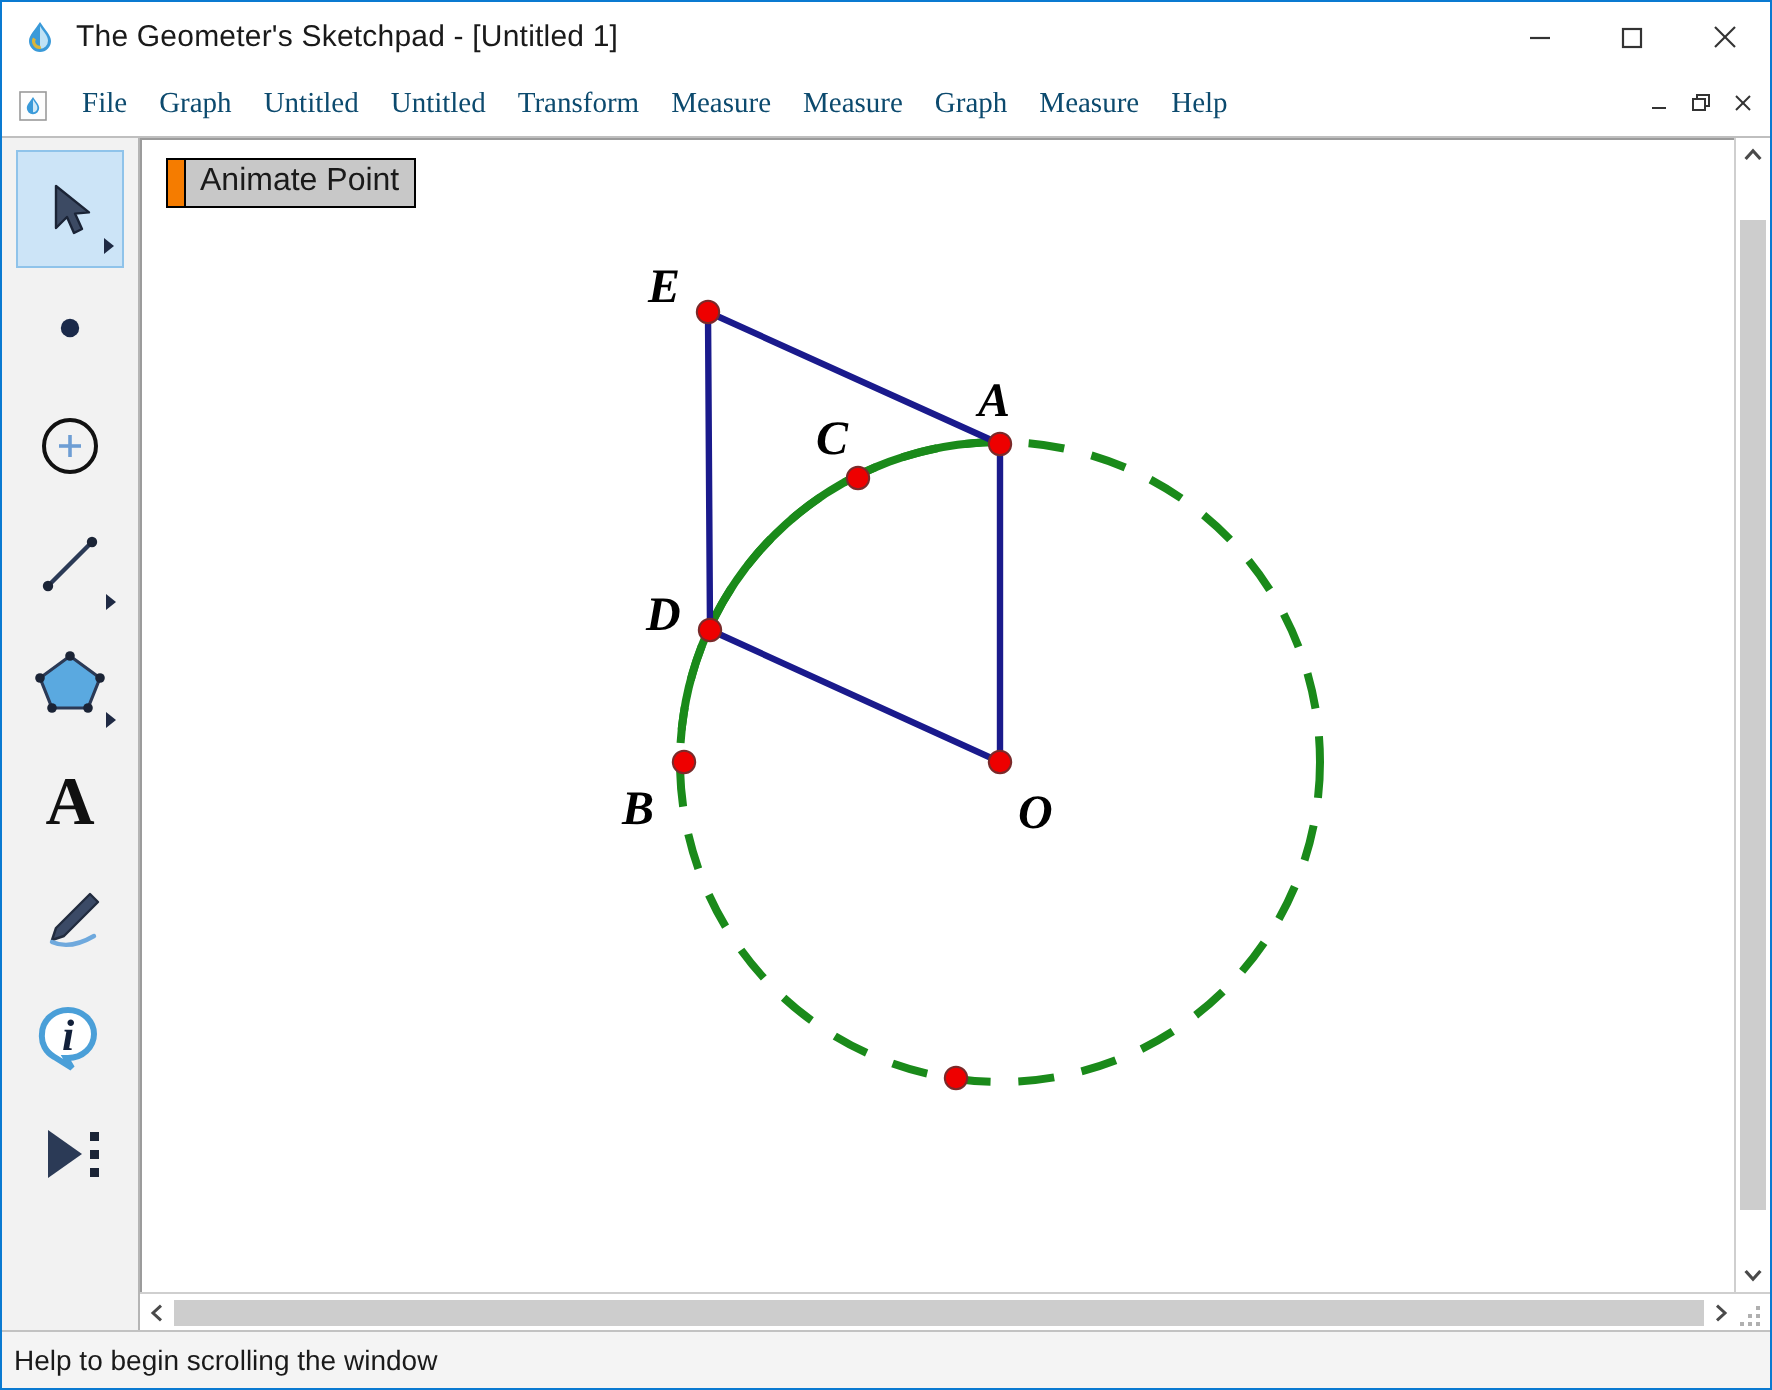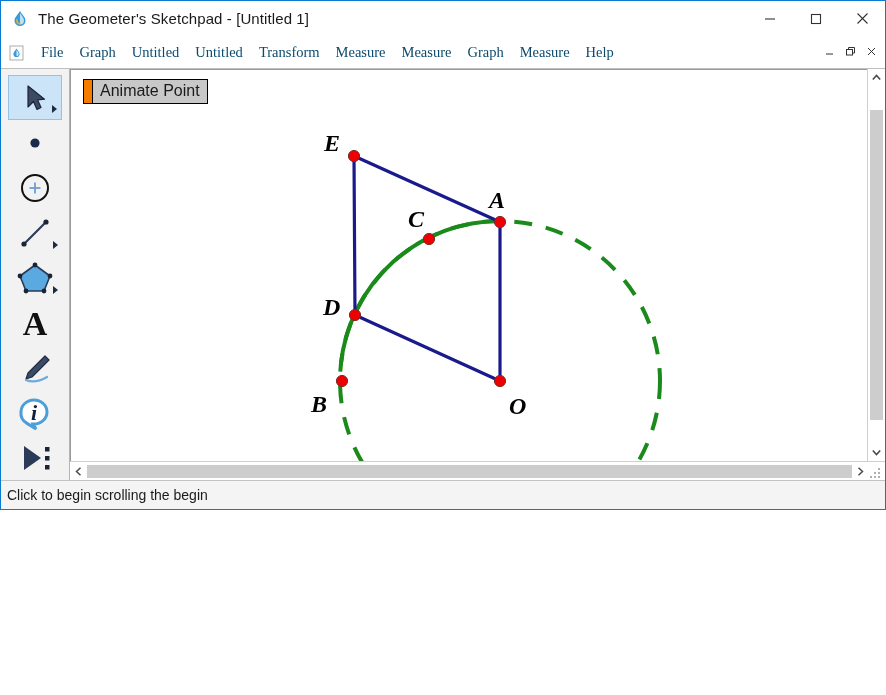--- a/index.html
+++ b/index.html
@@ -11,21 +11,21 @@
     width: 886px;
     height: 695px;
     font-family: "Liberation Sans", sans-serif;
     overflow: hidden;
     position: relative;
   }
   #app {
     position: absolute;
     left: 0; top: 0;
     width: 886px;
-    height: 510px;
+    height: 695px;
     border: 1px solid #0a7ad1;
     box-sizing: border-box;
     background: #ffffff;
     display: flex;
     flex-direction: column;
   }
 
   
   .titlebar {
     height: 35px;
@@ -494,16 +494,16 @@
                 <rect x="5" y="11" width="2" height="2"></rect>
                 <rect x="1" y="11" width="2" height="2"></rect>
             </g>
           </svg>
         </div>
       </div>
     </div>
   </div>
 
   <div class="statusbar">
-    <div class="status-text">Click to begin scrolling the begin</div>
+    <div class="status-text">Help to begin scrolling the window</div>
   </div>
 
 </div>
 
 </body></html>

